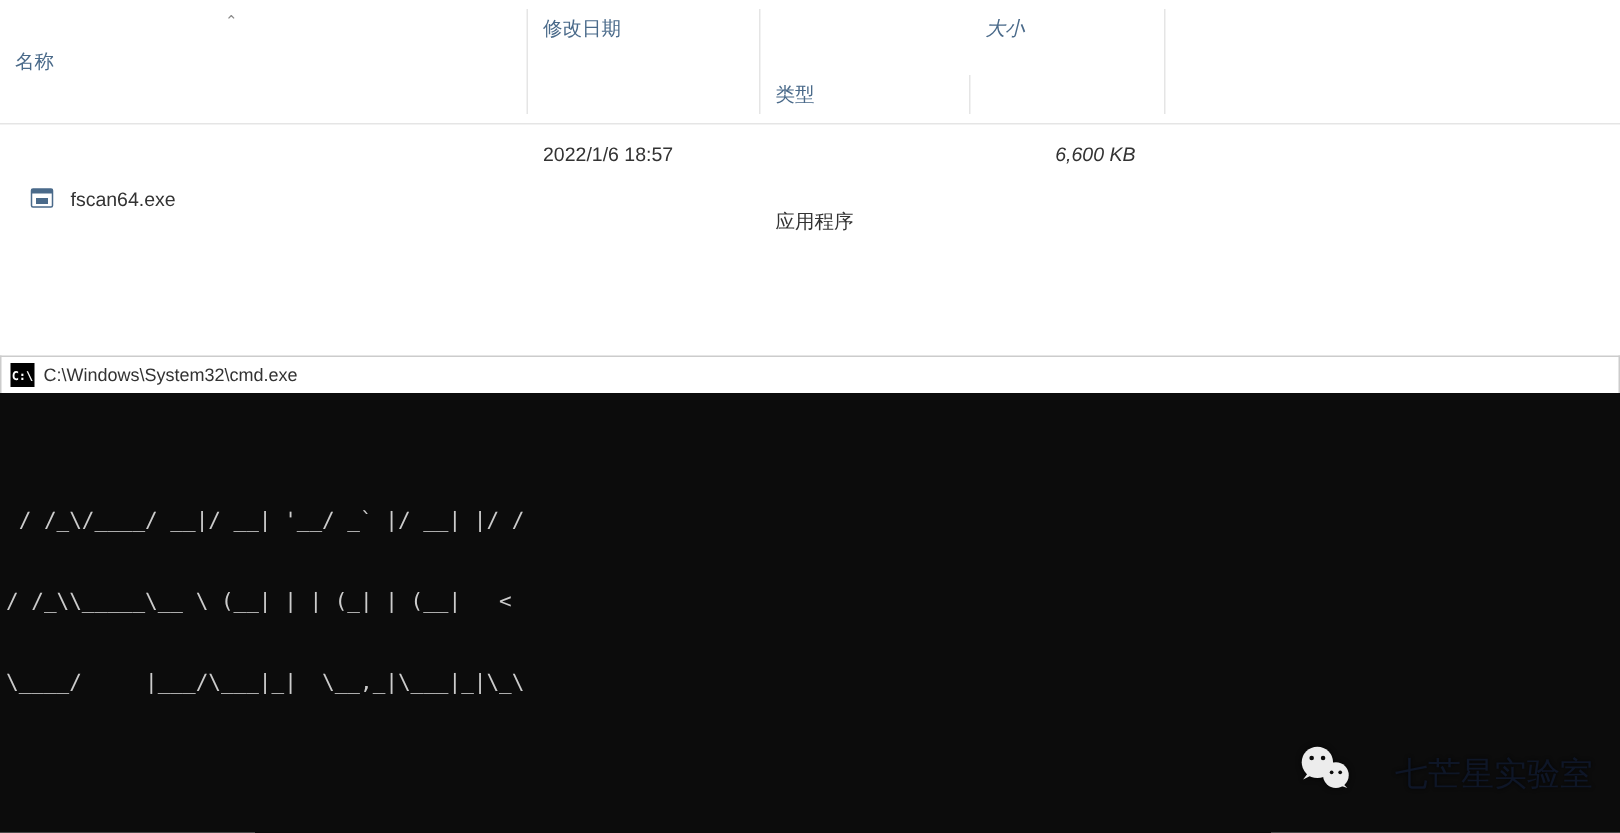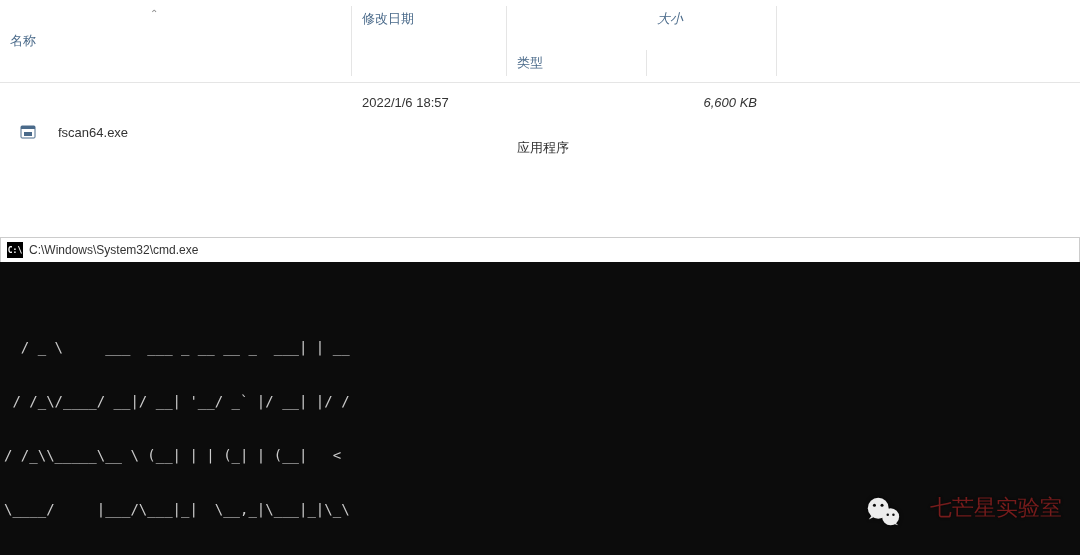--- a/index.html
+++ b/index.html
@@ -7,30 +7,30 @@
     .explorer { background: #fff; }
     .explorer-header { display: flex; border-bottom: 1px solid #e5e5e5; padding: 6px 0; color: #4a6a8a; font-size: 13px; }
     .col { padding: 4px 10px; border-right: 1px solid #e5e5e5; }
     .col-name { width: 352px; display: flex; align-items: center; position: relative; }
     .col-date { width: 155px; }
     .col-type { width: 140px; margin-top: 44px; }
     .col-size { width: 130px; text-align: left; font-style: italic; }
     .sort-arrow { position: absolute; left: 150px; top: 2px; font-size: 10px; color: #888; }
     .explorer-row { display: flex; padding: 8px 0; color: #333; font-size: 13px; }
     .explorer-row .col { border-right: none; }
-    .file-cell { display: flex; align-items: center; gap: 22px; padding-left: 20px; margin-top: 12px; }
+    .file-cell { display: flex; align-items: center; gap: 11px; padding-left: 20px; margin-top: 12px; }
     .file-icon { width: 16px; height: 16px; display: inline-flex; align-items: center; justify-content: center; }
     .file-icon svg { width: 16px; height: 16px; }
     .size-cell { text-align: right; padding-right: 20px; }
     .cmd-window { margin-top: 68px; }
     .cmd-titlebar { background: #fff; border: 1px solid #ccc; border-bottom: none; padding: 4px 6px; display: flex; align-items: center; gap: 6px; font-size: 12px; color: #333; }
     .cmd-icon { width: 16px; height: 16px; display: inline-flex; align-items: center; justify-content: center; background: #000; color: #fff; font-size: 8px; font-family: monospace; font-weight: bold; }
     .cmd-body { background: #0c0c0c; color: #ccc; font-family: "Consolas", monospace; font-size: 14px; line-height: 18px; padding: 4px 0 0 0; white-space: pre; min-height: 370px; }
     .cmd-line { padding: 0 4px; }
-    .watermark { position: absolute; right: 18px; bottom: 24px; display: flex; align-items: flex-start; gap: 28px; color: #7f1d1d; font-size: 22px; font-weight: 500; text-shadow: 0 0 3px rgba(0,0,0,0.8); opacity: 0.92; }
+    .watermark { position: absolute; right: 18px; bottom: 24px; display: flex; align-items: flex-end; gap: 28px; color: #0f172a; font-size: 22px; font-weight: 500; text-shadow: 0 0 3px rgba(0,0,0,0.8); opacity: 0.92; }
     .wechat-icon { width: 38px; height: 38px; }
     .wechat-icon svg { width: 38px; height: 38px; filter: drop-shadow(0 0 2px rgba(0,0,0,0.8)); }
   </style>
 </head>
 <body>
 
 <div class="explorer">
   <div class="explorer-header">
     <div class="col col-name">
       <span>名称</span>
@@ -69,21 +69,20 @@
   </div>
 </div>
 
 <div class="cmd-window">
   <div class="cmd-titlebar">
     <span class="cmd-icon">C:\</span>
     <span>C:\Windows\System32\cmd.exe</span>
   </div>
   <div class="cmd-body">
     <div class="cmd-line"></div>
-    <div class="cmd-line">  / _ \     ___  ___ _ __ __ _  ___| | __</div>
     <div class="cmd-line"> / /_\/____/ __|/ __| '__/ _` |/ __| |/ /</div>
     <div class="cmd-line">/ /_\\_____\__ \ (__| | | (_| | (__|   &lt;</div>
     <div class="cmd-line">\____/     |___/\___|_|  \__,_|\___|_|\_\</div>
     
     
     
     
     
     
     

